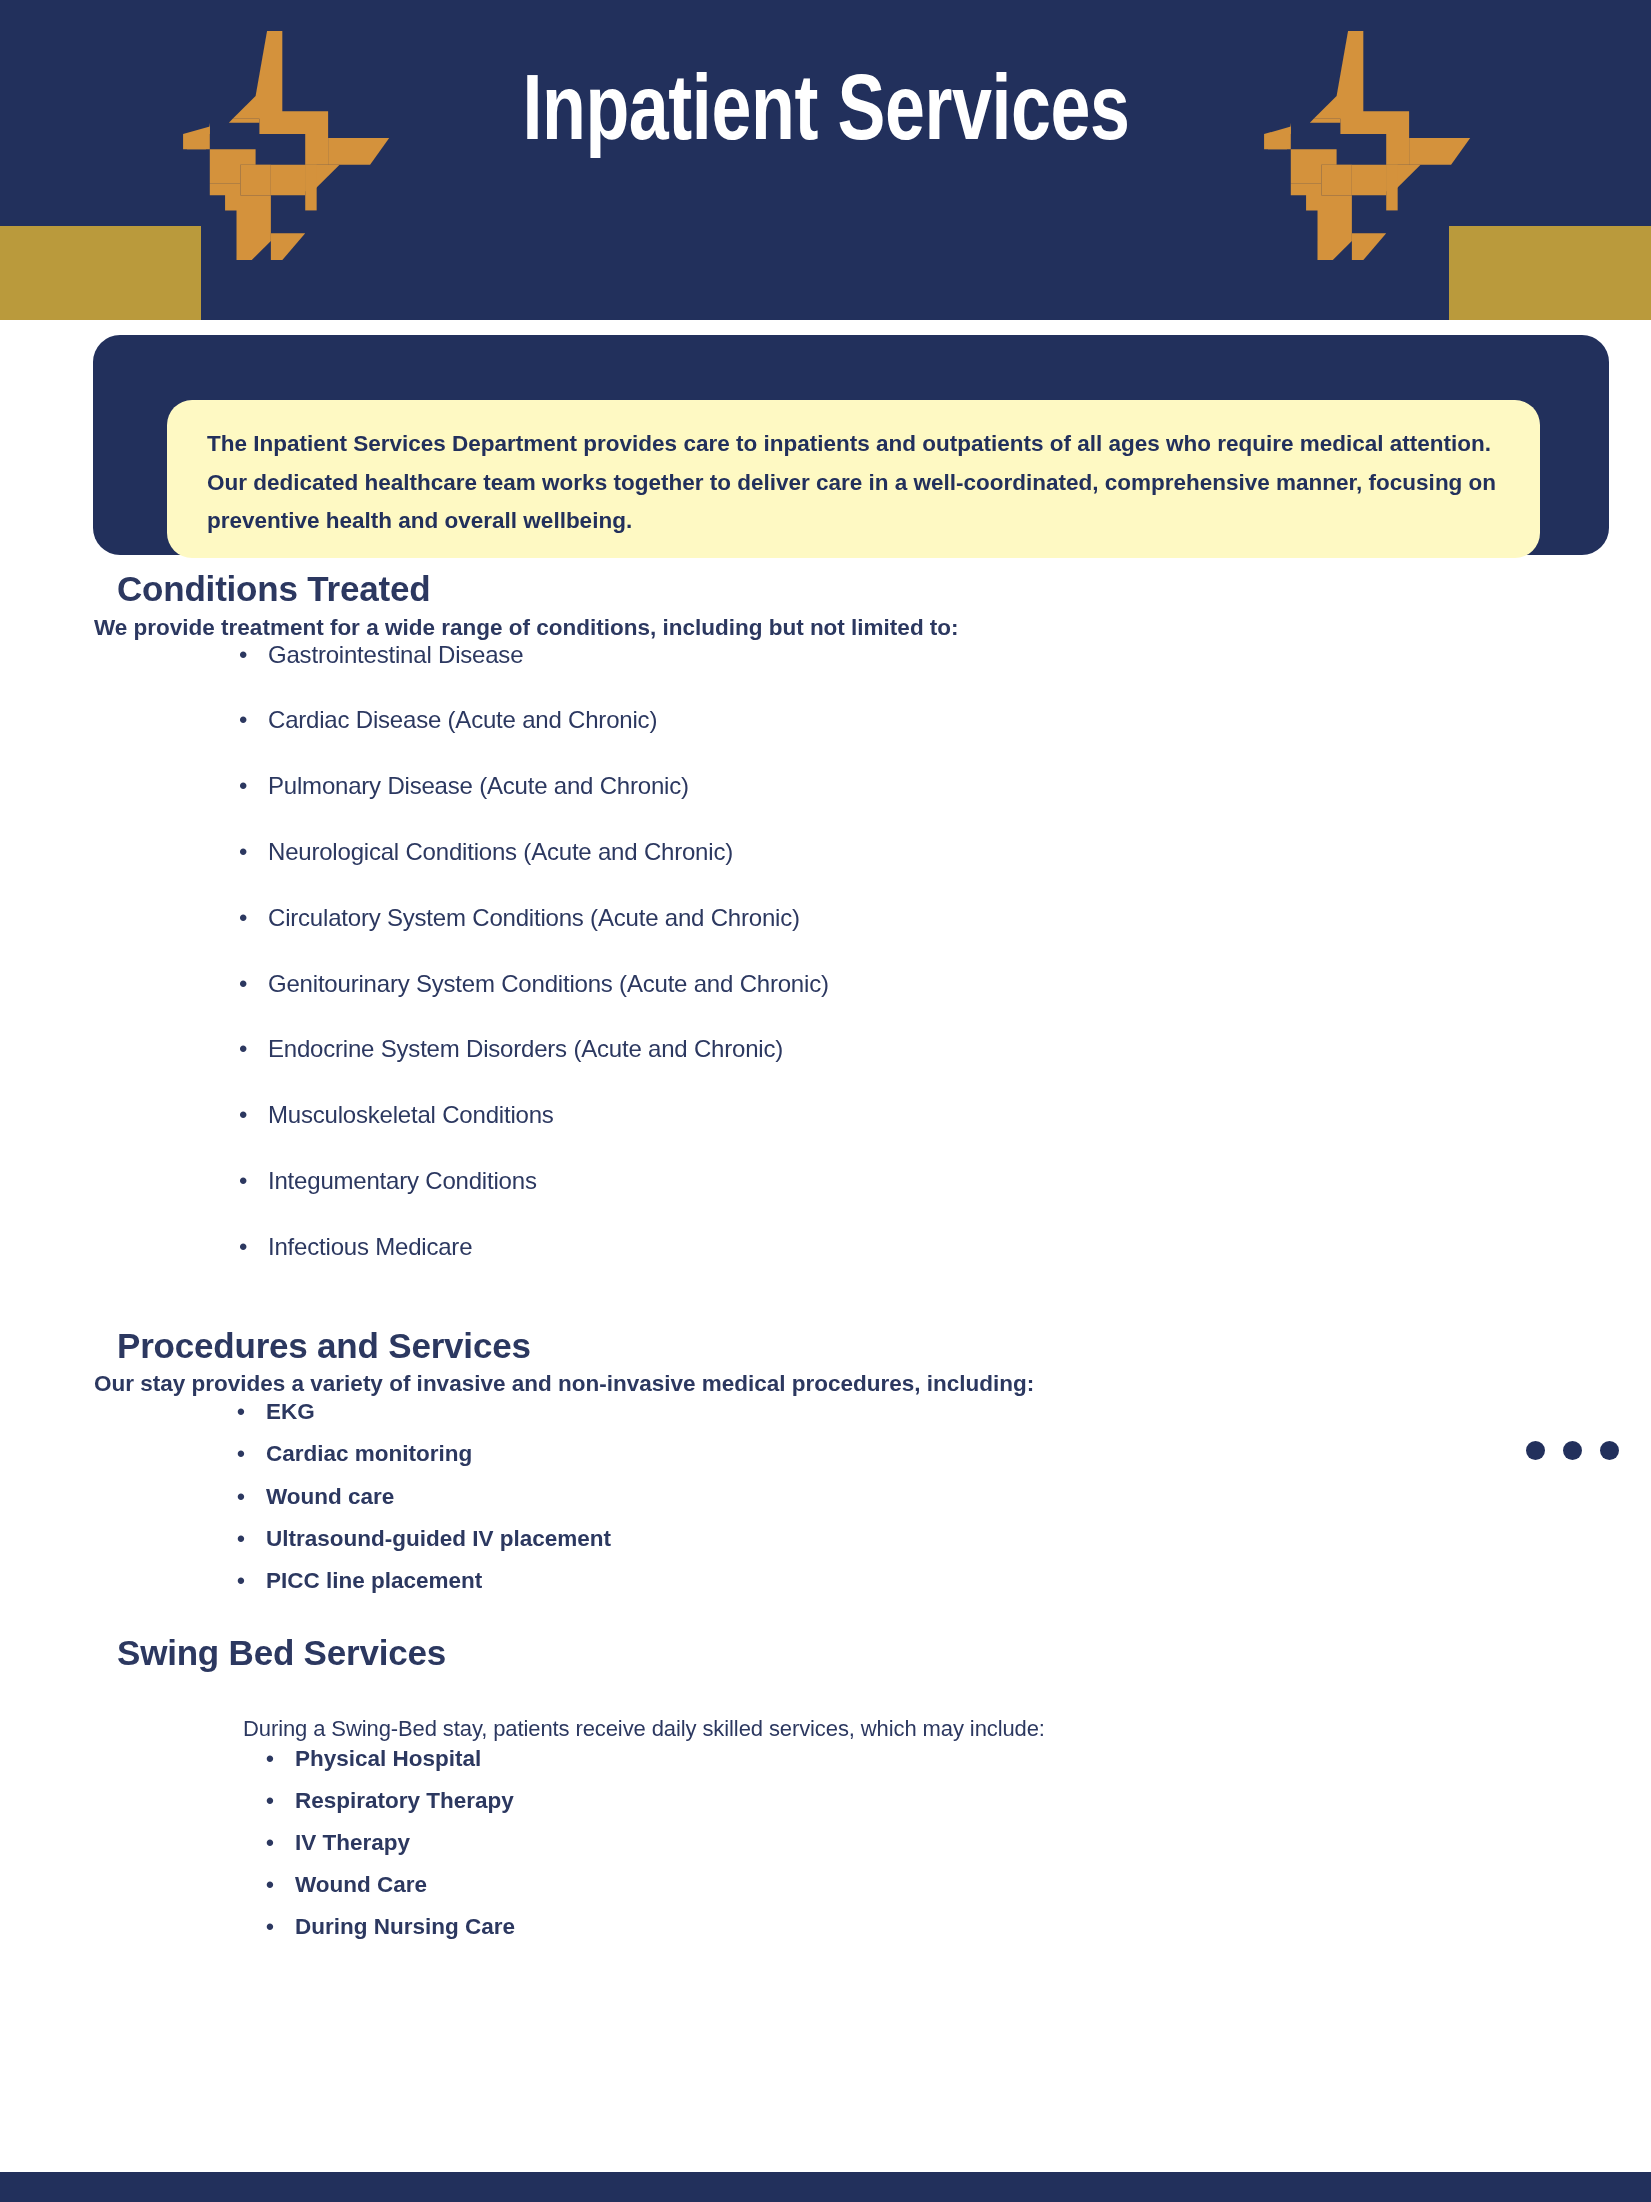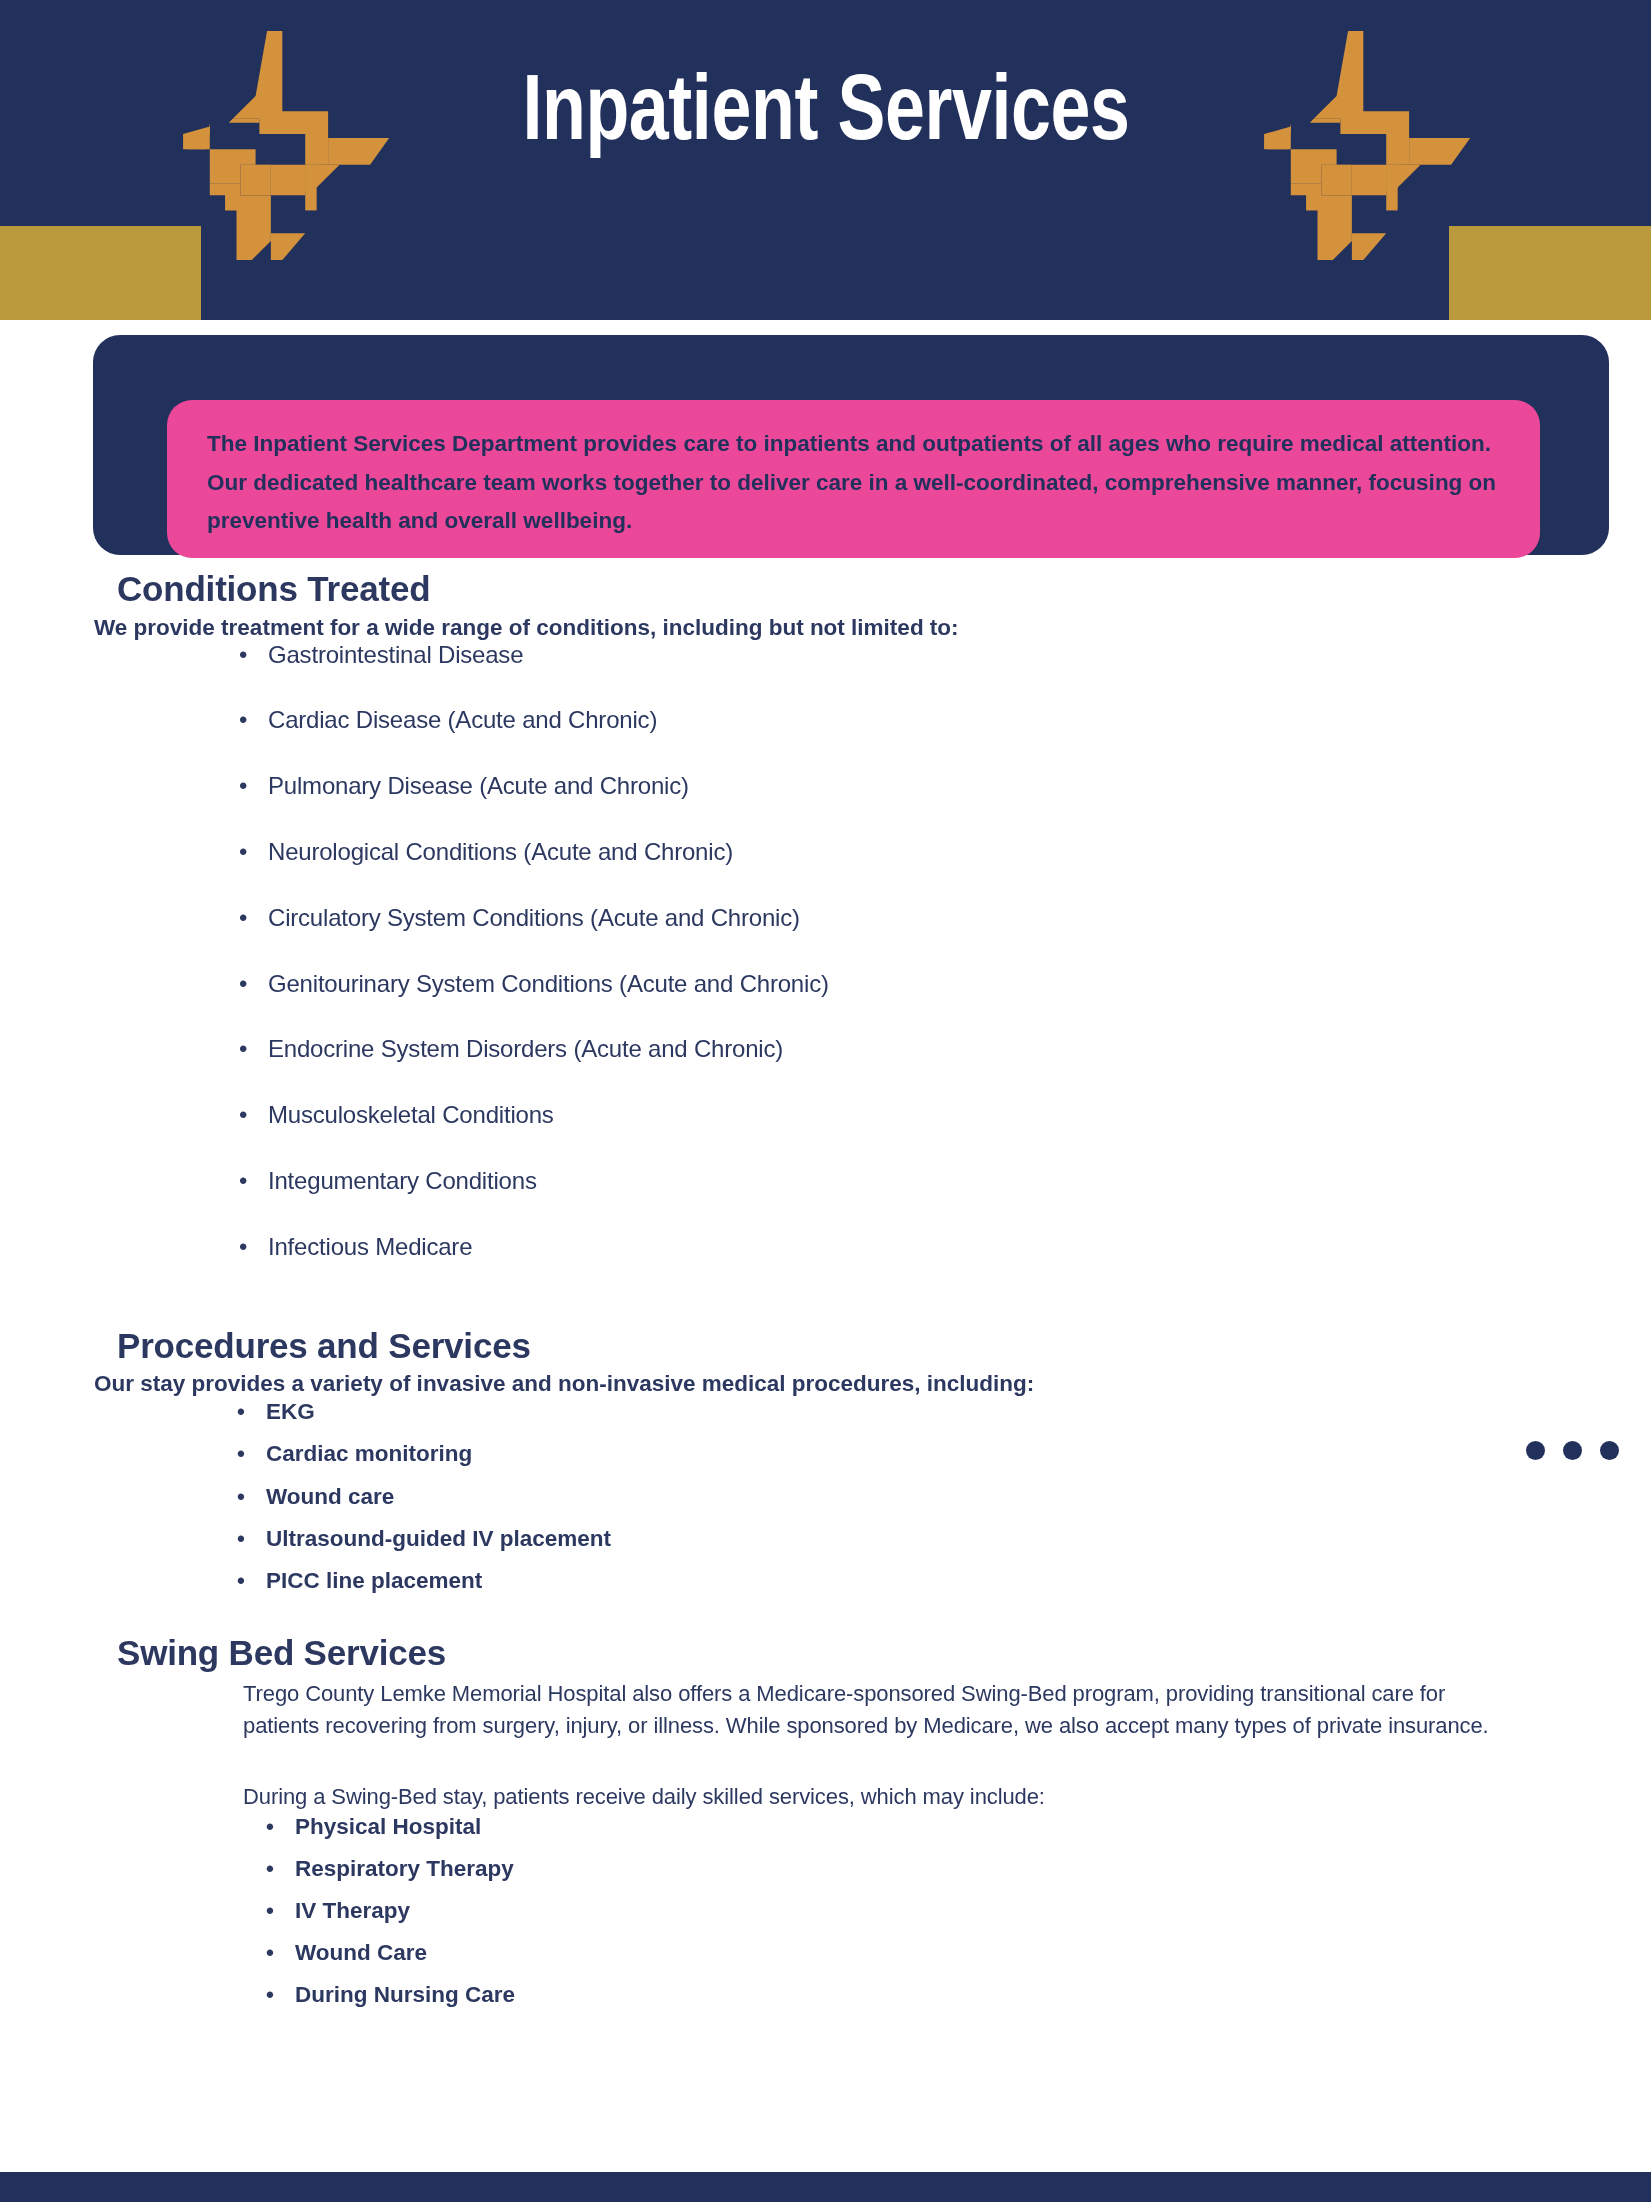--- a/index.html
+++ b/index.html
@@ -80,21 +80,21 @@
     width: 1516px;
     height: 220px;
     background: #22305c;
     border-radius: 27px;
   }
   .intro-card {
     position: absolute;
     left: 167px; top: 400px;
     width: 1373px;
     height: 158px;
-    background: #ec4899;
+    background: #fef9c3;
     border-radius: 25px;
     box-sizing: border-box;
     padding: 25px 40px 0 40px;
   }
   .intro-text {
     color: #22305c;
     font-size: 22.5px;
     font-weight: 700;
     line-height: 1.72;
     margin: 0;
@@ -302,21 +302,20 @@
     <li>EKG</li>
     <li>Cardiac monitoring</li>
     <li>Wound care</li>
     <li>Ultrasound-guided IV placement</li>
     <li>PICC line placement</li>
   </ul>
 
   <div class="gap-swing"></div>
 
   <h2 class="section-heading">Swing Bed Services</h2>
-  <p class="swing-para">Trego County Lemke Memorial Hospital also offers a Medicare-sponsored Swing-Bed program, providing transitional care for patients recovering from surgery, injury, or illness. While sponsored by Medicare, we also accept many types of private insurance.</p>
   <p class="swing-para second">During a Swing-Bed stay, patients receive daily skilled services, which may include:</p>
   <ul class="list swing-list">
     <li>Physical Hospital</li>
     <li>Respiratory Therapy</li>
     <li>IV Therapy</li>
     <li>Wound Care</li>
     <li>During Nursing Care</li>
   </ul>
 </div>
 

